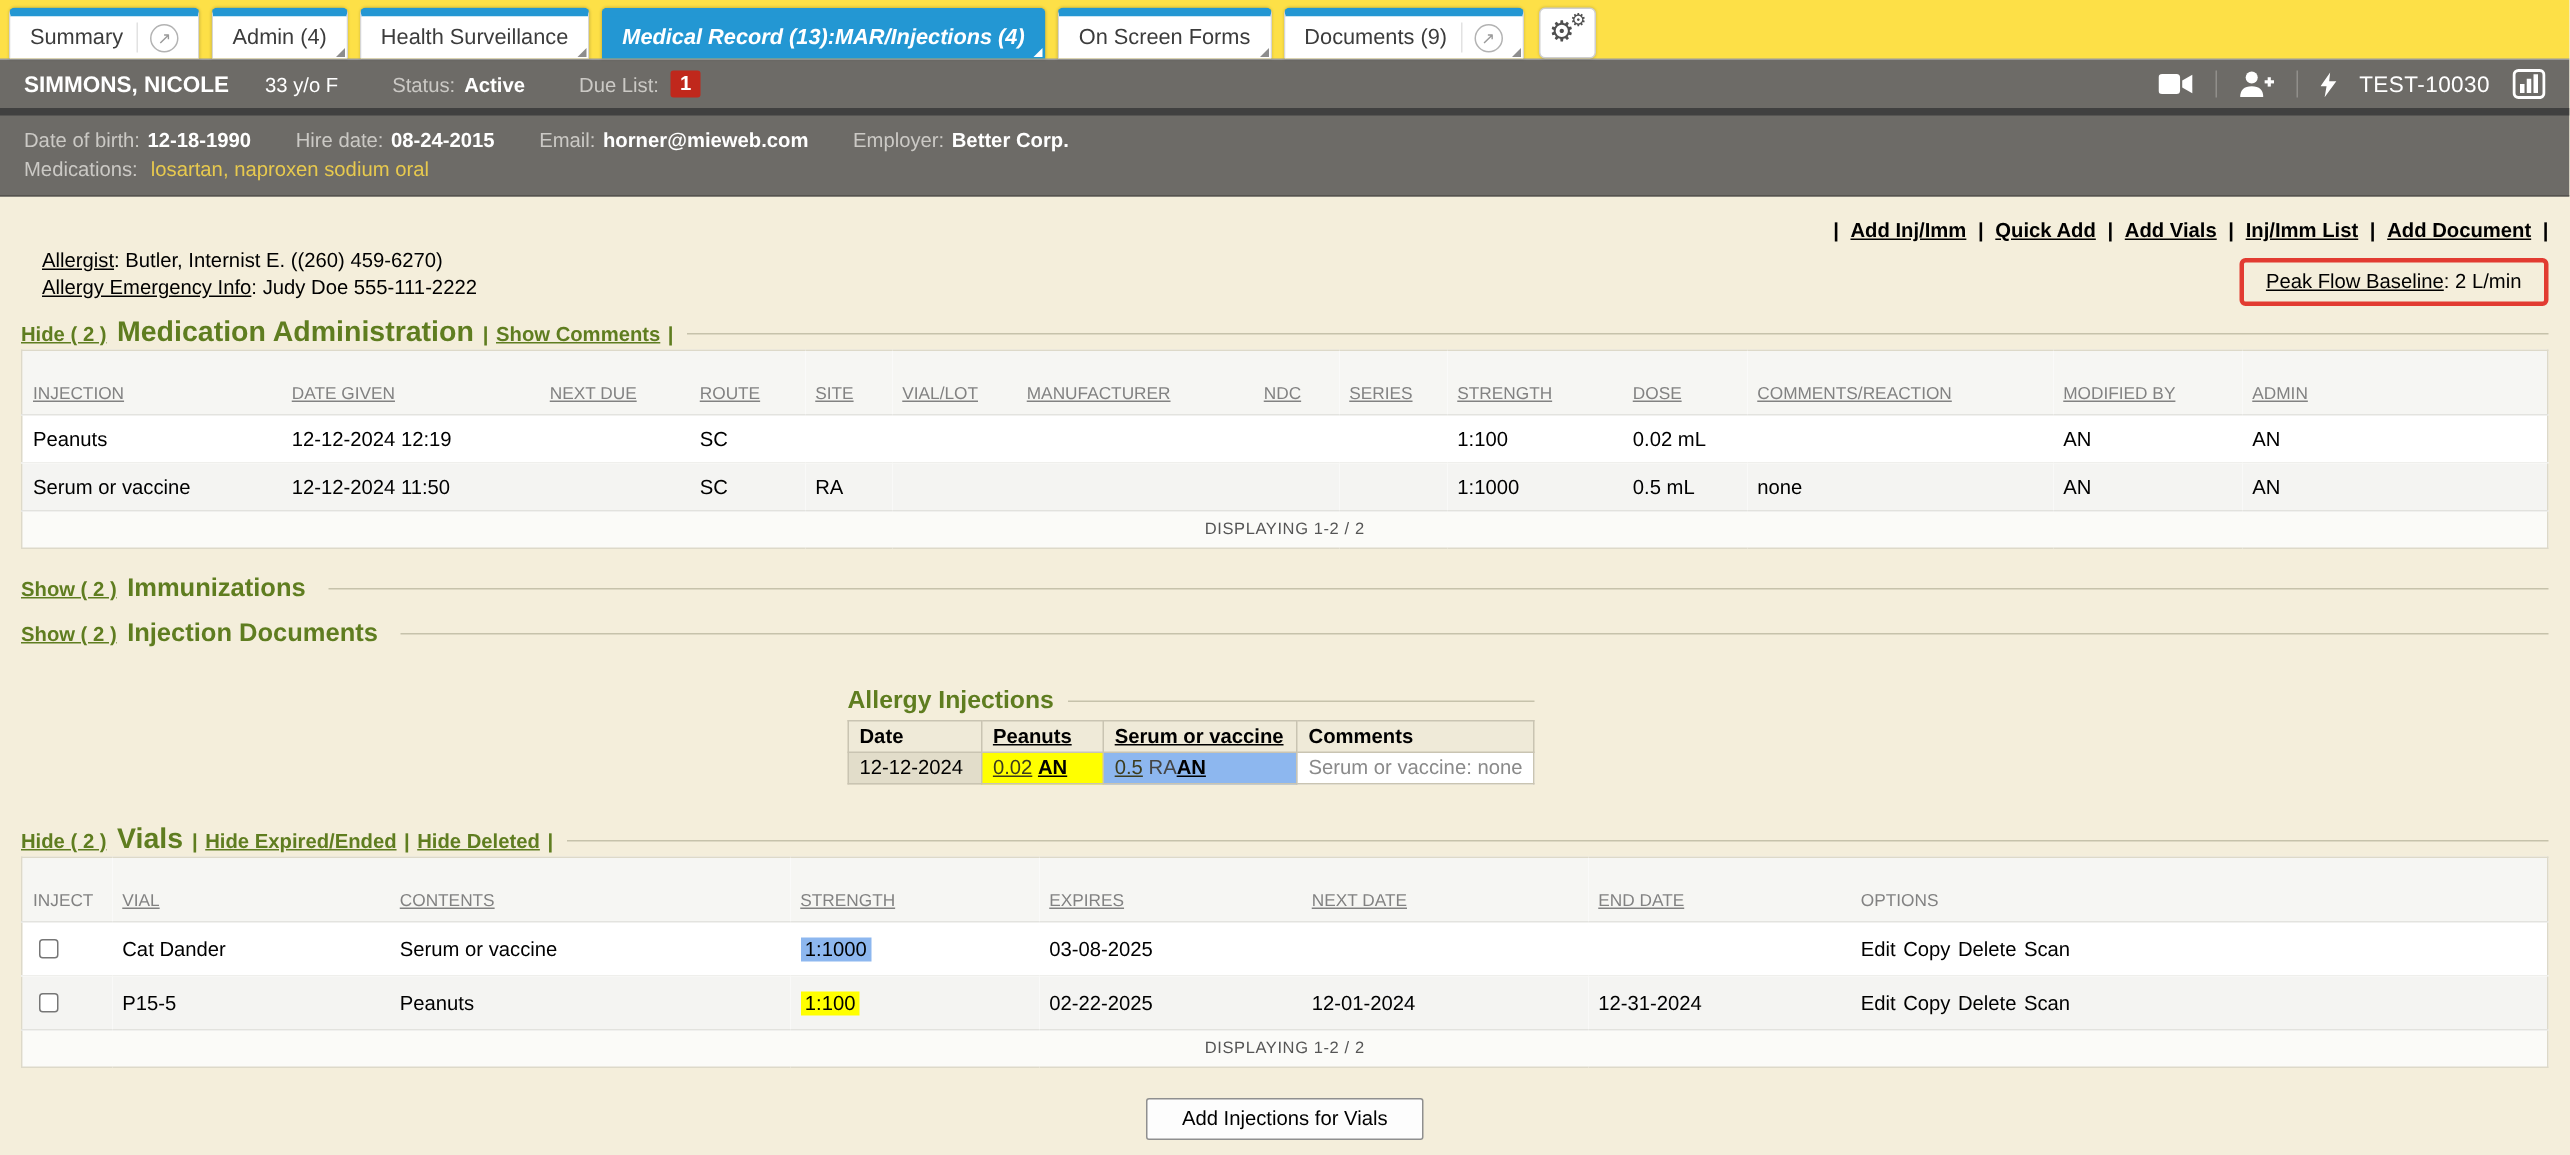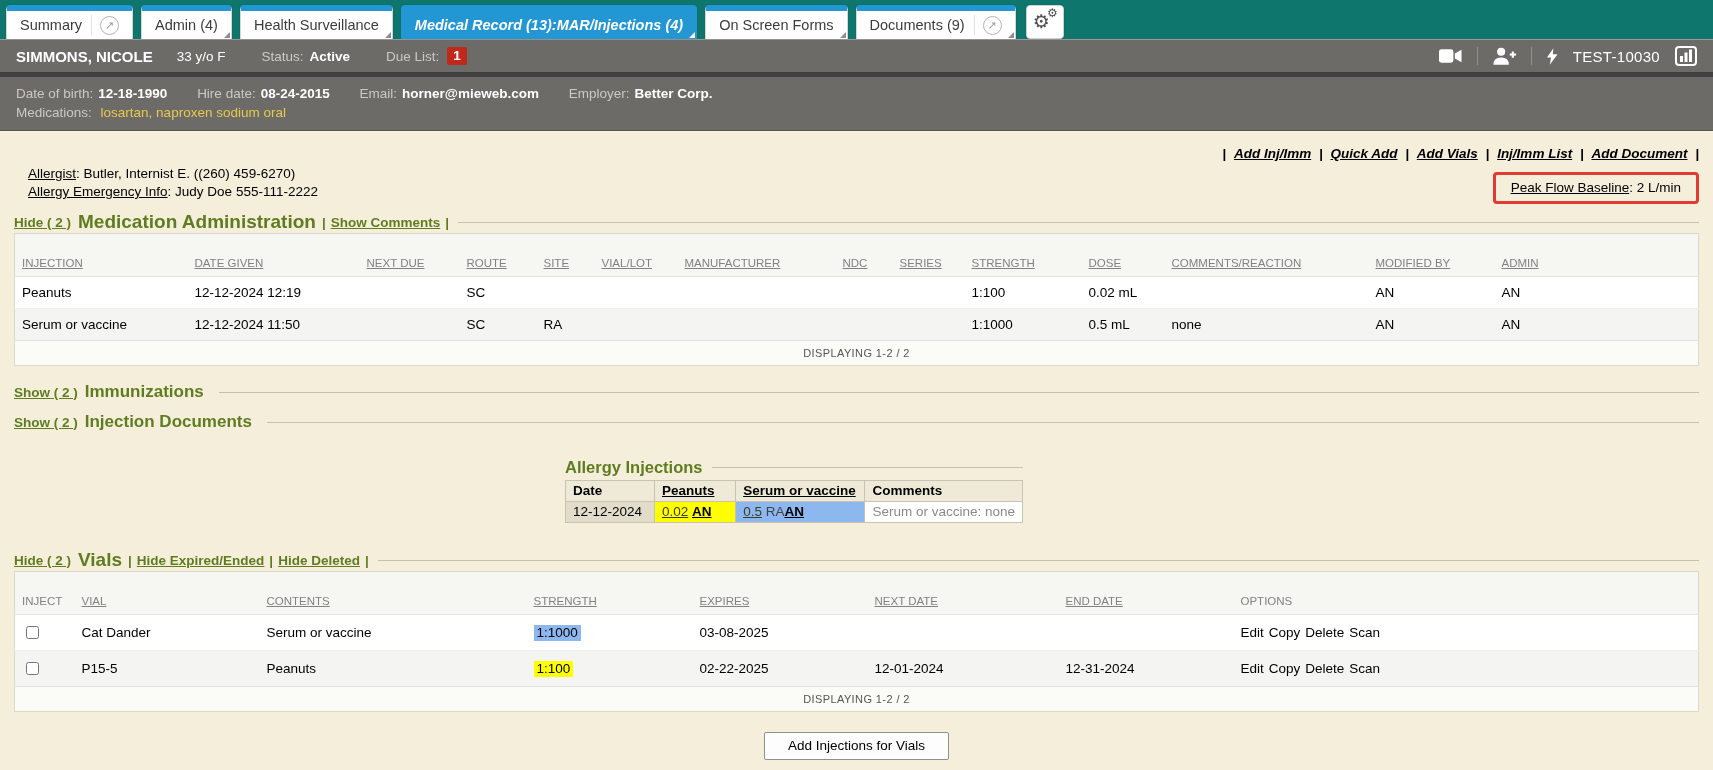--- a/index.html
+++ b/index.html
@@ -5,21 +5,21 @@
   * { box-sizing:border-box; }
   html,body { margin:0; padding:0; }
   body {
     width:1713px; height:770px; overflow:hidden;
     font-family:"Liberation Sans", sans-serif;
     background:#f4eedb; color:#000; font-size:13.5px;
   }
 
   
   .tabbar {
-    background:#0f766e; height:40px; display:flex; align-items:flex-end;
+    background:#fde047; height:40px; display:flex; align-items:flex-end;
     gap:8px; padding:3px 6px 0 6px; border-bottom:1px solid #9a9a9a;
   }
   .tab {
     position:relative; height:34px; display:inline-flex; align-items:center;
     background:#fff; color:#3c3c3c; font-size:14.5px;
     border:1px solid #d5d5d5; border-bottom:none;
     border-top:6px solid #2397d3; border-radius:4px 4px 0 0;
     padding:0 13px; cursor:pointer; box-shadow:0 0 2px rgba(0,0,0,.18);
     white-space:nowrap;
   }
@@ -62,21 +62,21 @@
   .ph-row2 { border-top:5px solid #404040; padding:7px 16px 8px; line-height:19px; }
   .ph-line span.grp { margin-right:26px; }
   .ph-label2 { color:#cbc9c5; }
   .ph-val2 { font-weight:bold; margin-left:5px; }
   .med-link { color:#e7c94e; cursor:pointer; }
   .med-sep { color:#e7c94e; }
 
   
   #content { position:relative; height:650px; overflow:hidden; }
 
-  .actionlinks { text-align:right; margin:15px 14px 0; font-weight:bold; white-space:nowrap;font-style:italic; }
+  .actionlinks { text-align:right; margin:15px 14px 0; font-weight:bold; white-space:nowrap; }
   .actionlinks .alink { text-decoration:underline; cursor:pointer; margin:0 4px; }
   .actionlinks .pipe { color:#000; }
 
   .peakflow {
     position:absolute; top:41px; right:14px;
     border:3px solid #e23b31; border-radius:4px; padding:5px 15px 6px;
   }
   .peakflow .pf-link { text-decoration:underline; cursor:pointer; }
 
   .allergistblock { margin:4px 0 0 28px; line-height:18px; }

